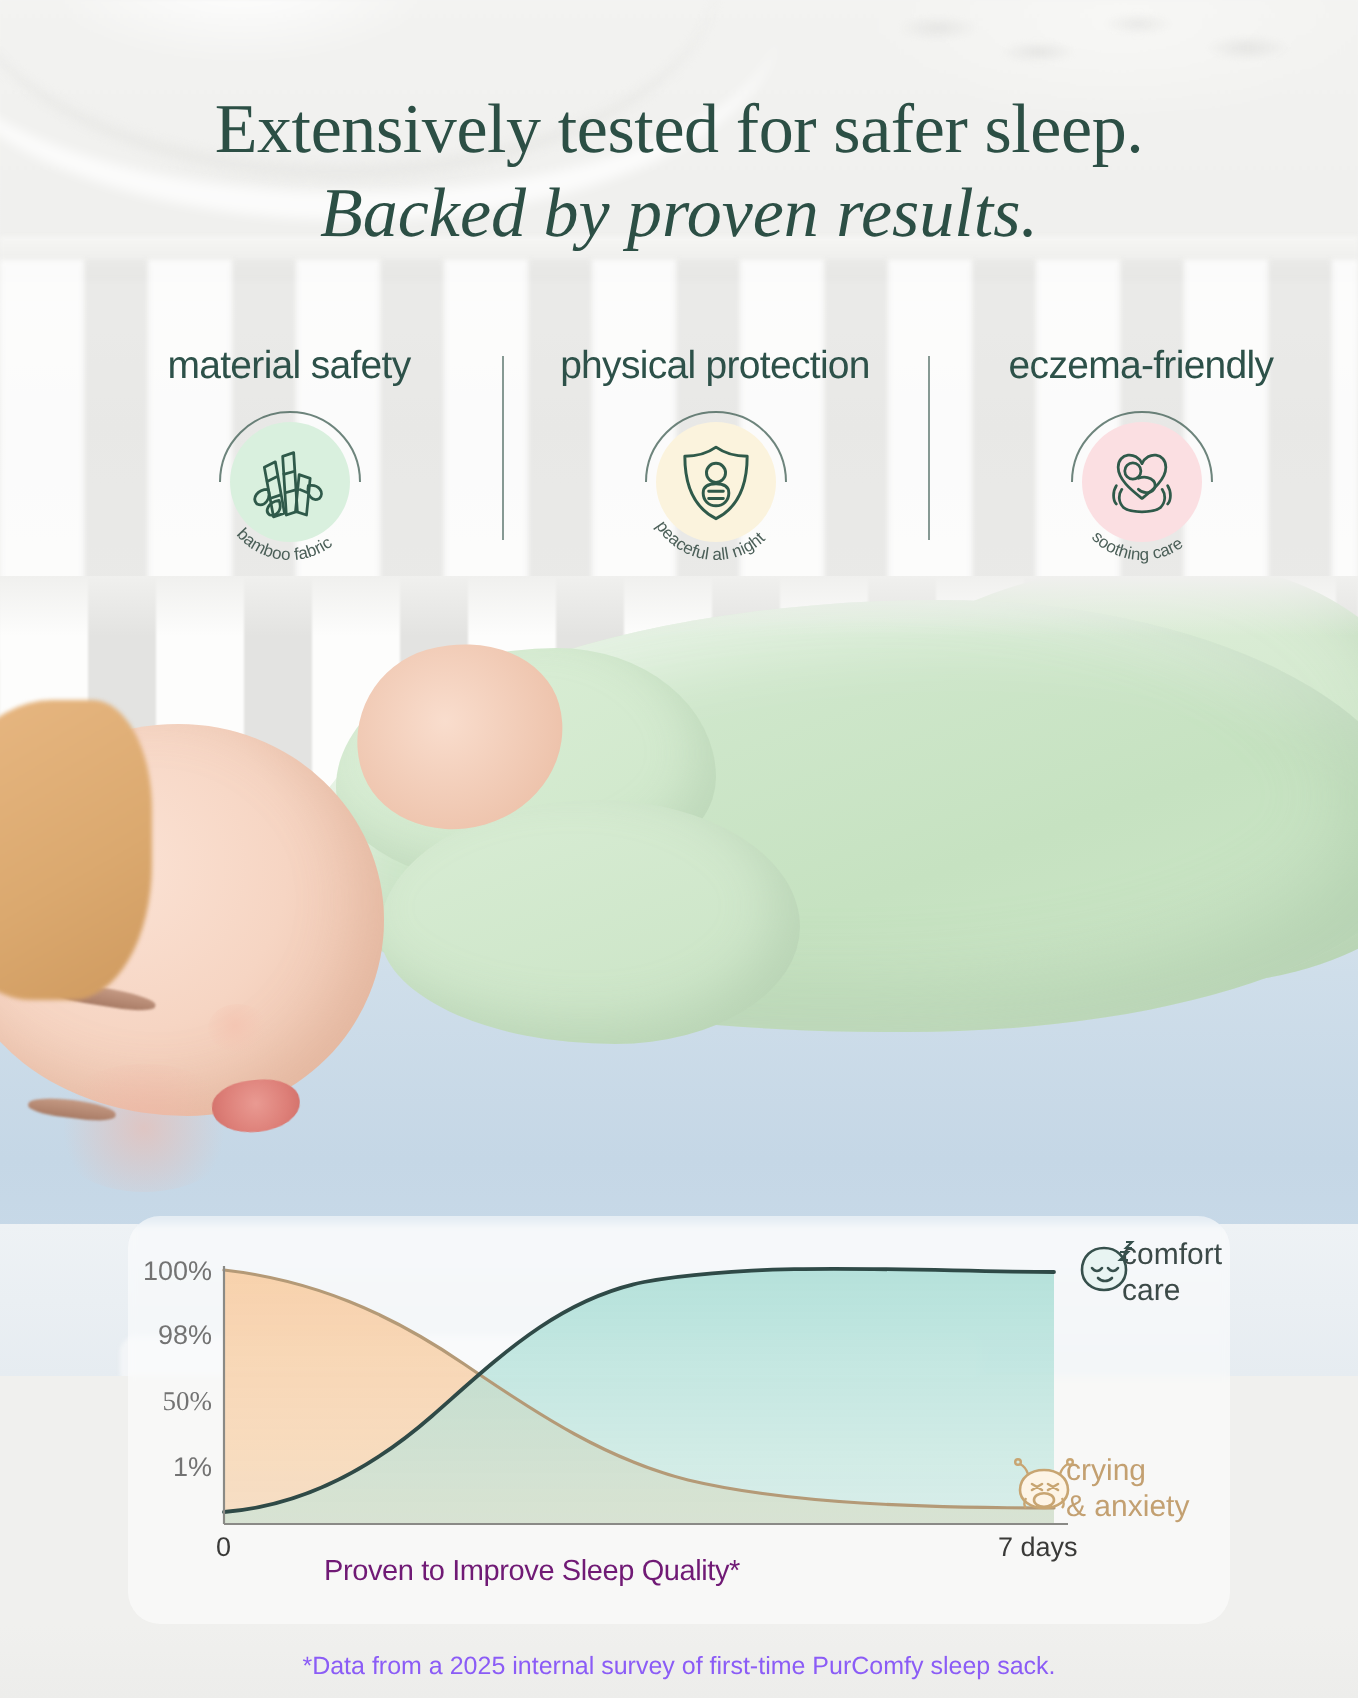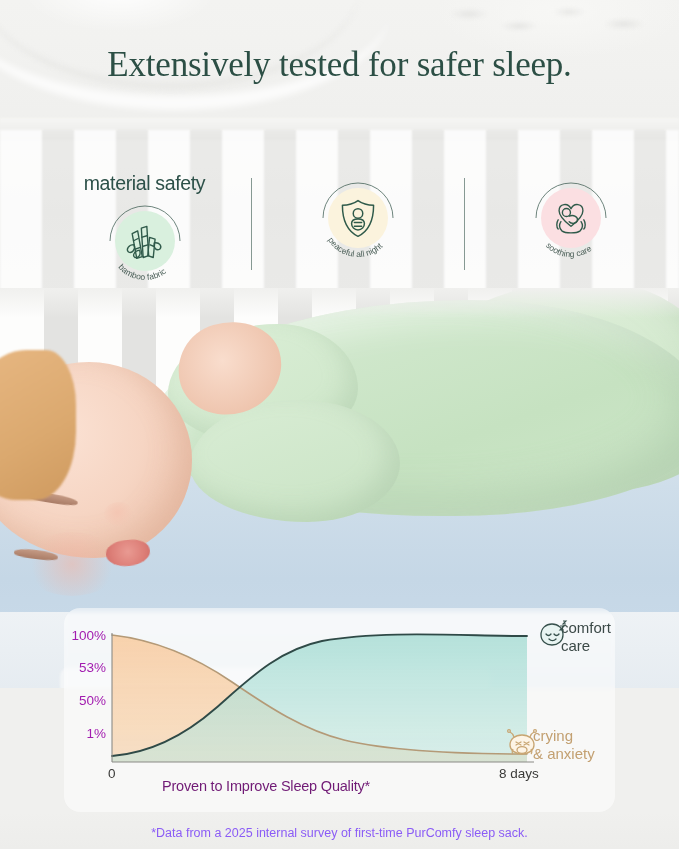--- a/index.html
+++ b/index.html
@@ -190,21 +190,21 @@
 
   
   .chart-card{
     position:absolute; left:64px; top:608px; width:551px; height:204px;
     background:rgba(255,255,255,.52);
     border-radius:16px;
     backdrop-filter:blur(2px);
   }
   .chart-svg{ position:absolute; left:0; top:0; }
   .ylabel{
-    position:absolute; font-size:13.5px; color:#a21caf; text-align:right; width:44px;
+    position:absolute; font-size:13.5px; color:#737373; text-align:right; width:44px;
     font-family:"Liberation Sans", sans-serif;
   }
   .xlabel{
     position:absolute; font-size:13.5px; color:#3a3a38;
     font-family:"Liberation Sans", sans-serif;
   }
   .chart-caption{
     position:absolute; left:96px; top:778px; width:340px; text-align:center;
     font-size:14.5px; color:#701a75; letter-spacing:-.2px;
   }
@@ -254,20 +254,21 @@
       <div class="baby-mouth"></div>
     </div>
     <div class="baby-hair"></div>
     <div class="mattress-front"></div>
     <div class="crib-foot"></div>
     <div class="photo-fade-top"></div>
   </div>
 
   <div class="headline">
     <div class="line1">Extensively tested for safer sleep.</div>
+    <div class="line2">Backed by proven results.</div>
   </div>
 
   <div class="badges">
 
     <div class="badge">
       <div class="badge-title">material safety</div>
       <div class="badge-emblem">
         <div class="emblem-disc" style="background:#d9f0de"></div>
         <svg class="emblem-arc" viewBox="0 0 88 88">
           <path id="arcA" d="M9,44 A35,35 0 1,0 79,44" fill="none" stroke="none"></path>
@@ -288,20 +289,21 @@
             <path d="M34 26 C40 25 43 30 40 33 C36 35 33 31 34 26 Z"></path>
             <path d="M18 34 C12 35 10 40 13 42 C17 43 20 39 18 34 Z"></path>
           </g>
         </svg>
       </div>
     </div>
 
     <div class="divider"></div>
 
     <div class="badge">
+      <div class="badge-title">physical protection</div>
       <div class="badge-emblem">
         <div class="emblem-disc" style="background:#fbf3dd"></div>
         <svg class="emblem-arc" viewBox="0 0 88 88">
           <path id="arcB" d="M9,44 A35,35 0 1,0 79,44" fill="none" stroke="none"></path>
           <path d="M9,40 A35,35 0 0,1 79,40" fill="none" stroke="#3d5c52" stroke-width="1" opacity=".75"></path>
           <text font-size="8.5" fill="#4b5f58" font-family="Liberation Sans, sans-serif">
             <textPath href="#arcB" startOffset="17%">peaceful all night</textPath>
           </text>
         </svg>
         <svg class="emblem-icon" viewBox="0 0 48 48">
@@ -311,20 +313,21 @@
             <path d="M17 30 C17 26 20 25 24 25 C28 25 31 26 31 30 C31 34 28 37 24 37 C20 37 17 34 17 30 Z"></path>
             <path d="M20 29 L28 29 M20 33 L28 33"></path>
           </g>
         </svg>
       </div>
     </div>
 
     <div class="divider"></div>
 
     <div class="badge">
+      <div class="badge-title">eczema-friendly</div>
       <div class="badge-emblem">
         <div class="emblem-disc" style="background:#fbdfe2"></div>
         <svg class="emblem-arc" viewBox="0 0 88 88">
           <path id="arcC" d="M9,44 A35,35 0 1,0 79,44" fill="none" stroke="none"></path>
           <path d="M9,40 A35,35 0 0,1 79,40" fill="none" stroke="#3d5c52" stroke-width="1" opacity=".75"></path>
           <text font-size="8.5" fill="#4b5f58" font-family="Liberation Sans, sans-serif">
             <textPath href="#arcC" startOffset="24%">soothing care</textPath>
           </text>
         </svg>
         <svg class="emblem-icon" viewBox="0 0 48 48">
@@ -360,26 +363,26 @@
 
       <path d="M48,27 C92,32 130,48 168,74 C206,100 240,122 280,132 C330,144 400,146 463,146" fill="none" stroke="#b49a77" stroke-width="1.6" stroke-linecap="round"></path>
 
       <path d="M48,148 C86,145 120,128 152,100 C184,72 214,42 258,33 C320,22 400,28 463,28" fill="none" stroke="#2f4a47" stroke-width="1.9" stroke-linecap="round"></path>
 
       <path d="M48,25 L48,154" stroke="#8a8a86" stroke-width="1.1" fill="none"></path>
       <path d="M48,154 L470,154" stroke="#8a8a86" stroke-width="1.1" fill="none"></path>
     </svg>
 
     <div class="ylabel" style="left:-2px;  top:20px;">100%</div>
-    <div class="ylabel" style="left:-2px;  top:52px;">53%</div>
-    <div class="ylabel" style="left:-2px;  top:85px;">50%</div>
+    <div class="ylabel" style="left:-2px;  top:52px;">98%</div>
+    <div class="ylabel" style="left:-2px;  top:85px;font-family:Liberation Serif, serif;">50%</div>
     <div class="ylabel" style="left:-2px;  top:118px;">1%</div>
 
     <div class="xlabel" style="left:44px;  top:158px;">0</div>
-    <div class="xlabel" style="left:435px; top:158px;">8 days</div>
+    <div class="xlabel" style="left:435px; top:158px;">7 days</div>
   </div>
 
   <div class="chart-caption">Proven to Improve Sleep Quality*</div>
 
   <div class="legend legend-comfort">
     <svg class="legend-icon" style="left:-26px; top:1px; position:absolute;" viewBox="0 0 34 30">
       <g fill="#e8f4f2" stroke="#36504c" stroke-width="1.3" stroke-linecap="round" stroke-linejoin="round">
         <path d="M6 15 C6 8 11 4 17 4 C23 4 28 8 28 15 C28 21 23 25 17 25 C11 25 6 21 6 15 Z"></path>
         <path d="M11 14 C12.5 16 14.5 16 16 14" fill="none"></path>
         <path d="M19 14 C20.5 16 22.5 16 24 14" fill="none"></path>

